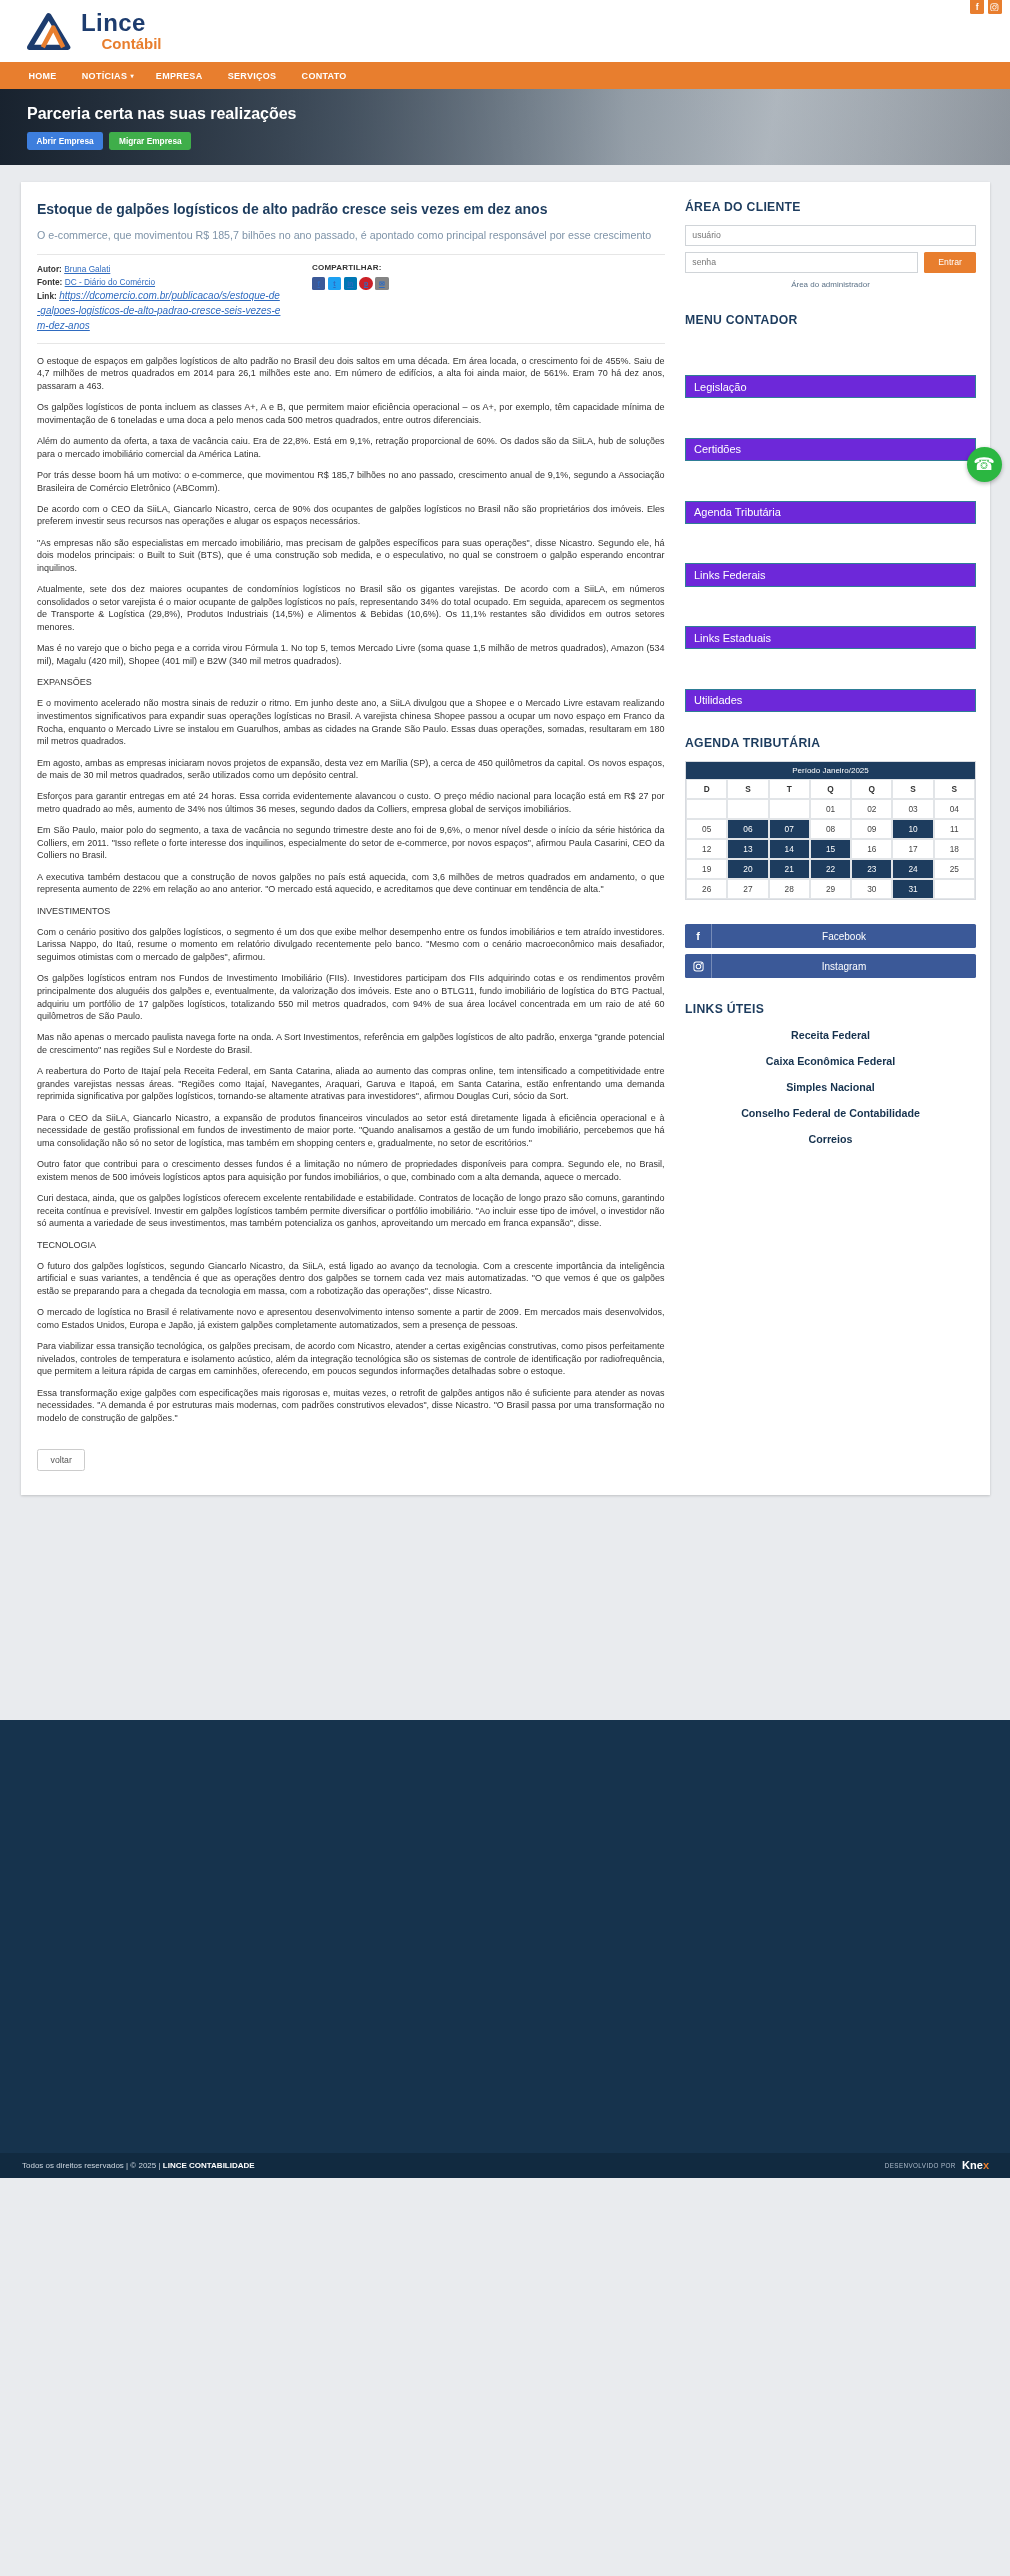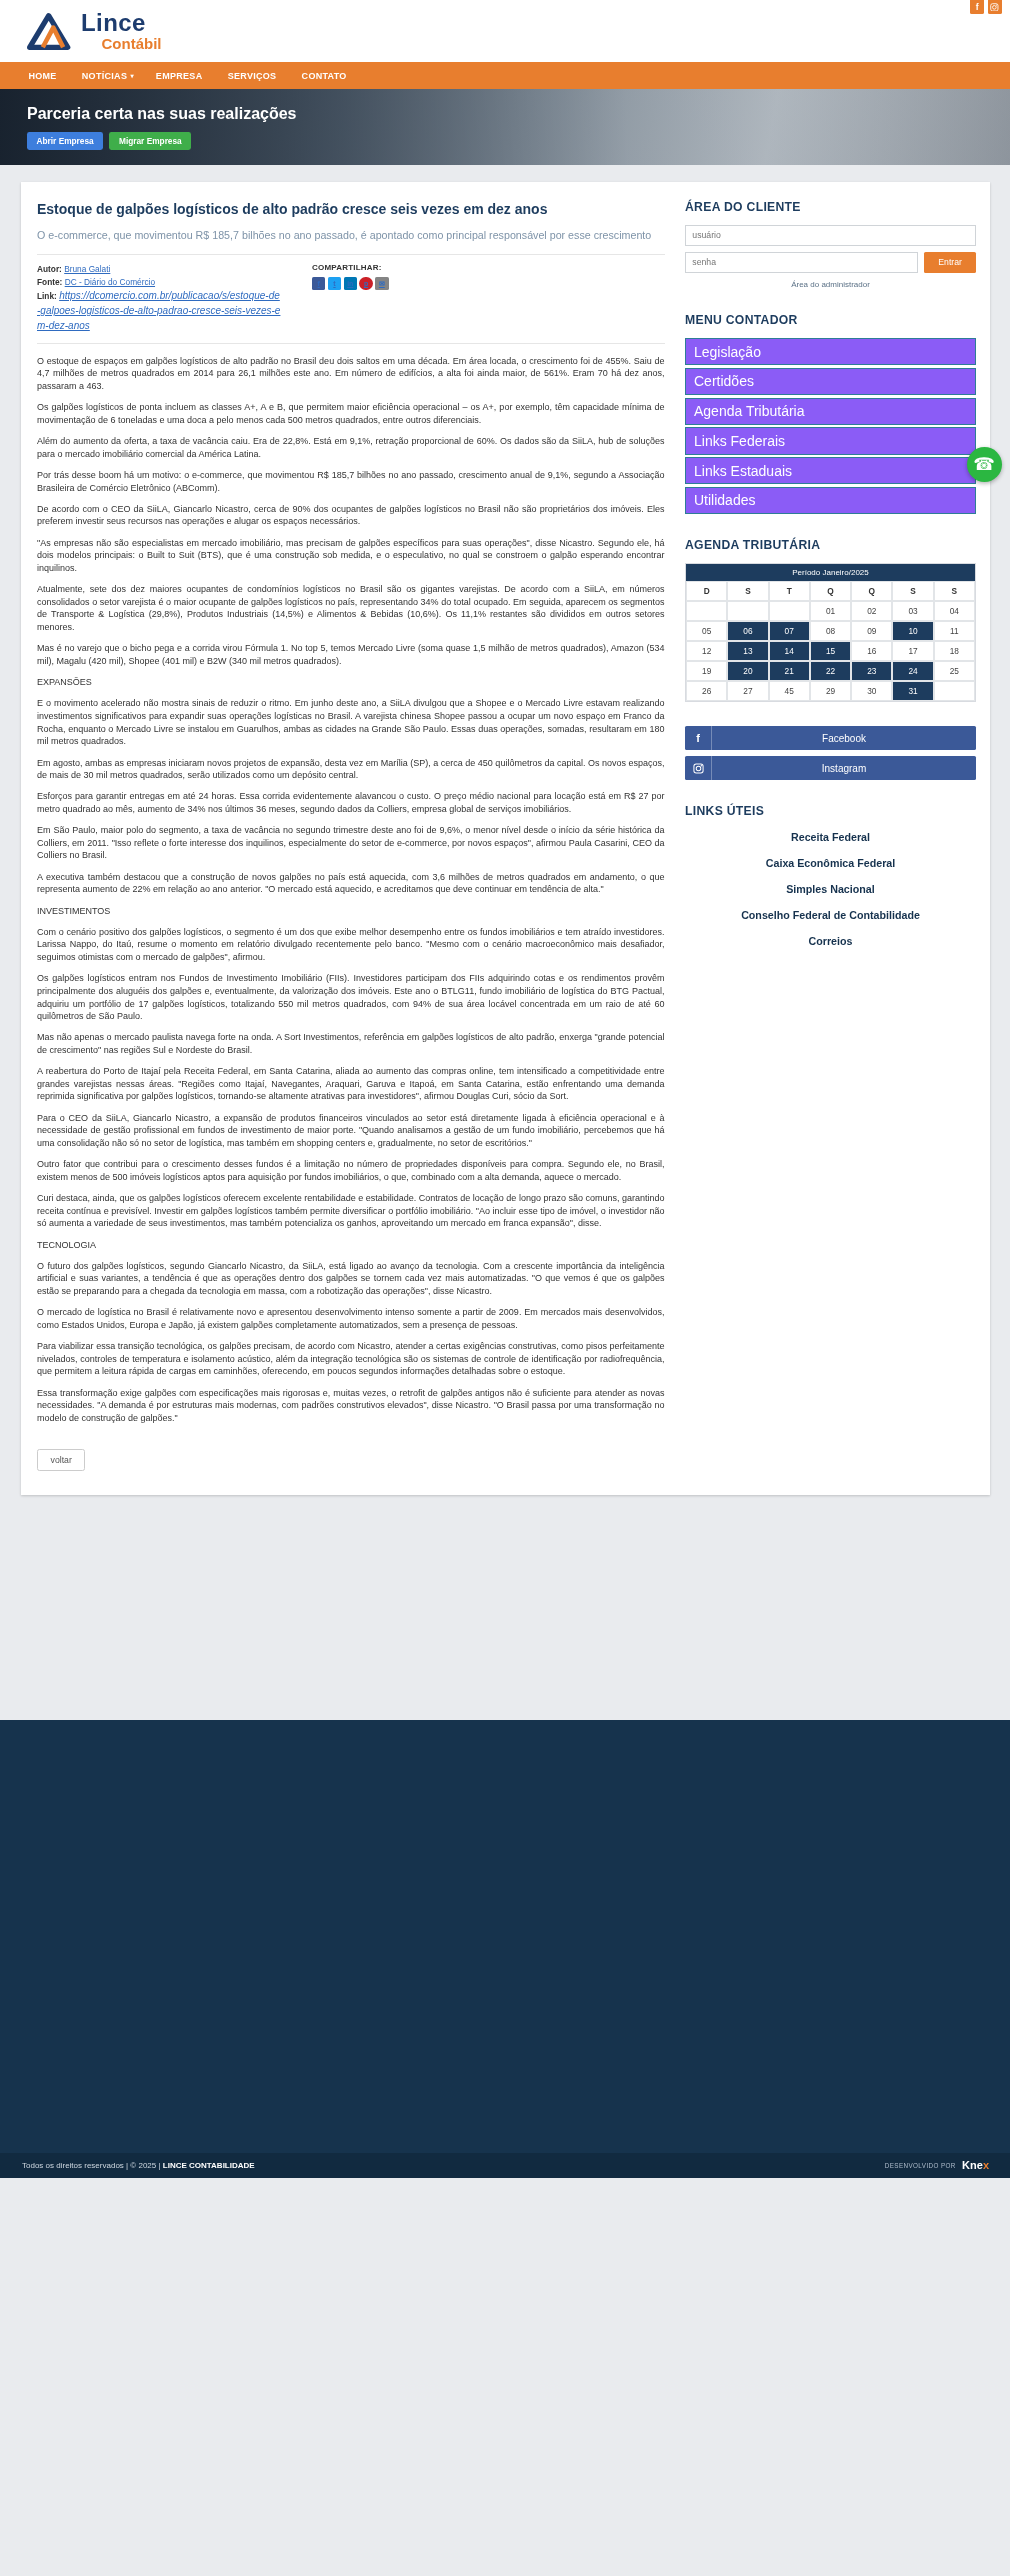--- a/index.html
+++ b/index.html
@@ -60,21 +60,21 @@
   
   .sb-title{color:#1d3c5e;font-size:12.2px;font-weight:bold;letter-spacing:0.3px;margin:4.7px 0 11px;}
   .sb-section{margin-bottom:24px;}
   .sb-input{width:100%;border:0.8px solid #d0d4d8;height:21px;padding:0 6.3px;font-size:8.7px;margin-bottom:6.3px;
             font-family:"Liberation Sans",sans-serif;color:#444;}
   .login-row{display:flex;gap:6.3px;}
   .login-row .sb-input{flex:1;margin-bottom:0;}
   .btn-entrar{background:#e87e2e;color:#fff;border:none;font-size:8.7px;padding:0 14px;height:21px;border-radius:1.6px;cursor:pointer;}
   .admin-link{display:block;text-align:center;font-size:8px;color:#5b7186;margin-top:7px;text-decoration:none;}
   .menu-list{display:flex;flex-direction:column;gap:2.4px;}
-  .menu-item{background:#8b5cf6;border:0.8px solid #2e7d96;color:#fff;font-size:14px;padding:4.7px 8px;cursor:pointer;}
+  .menu-item{background:#6d28d9;border:0.8px solid #2e7d96;color:#fff;font-size:11px;padding:4.7px 8px;cursor:pointer;margin-top:37px;}
 
   .cal{border:0.8px solid #d8dbe0;}
   .cal-period{background:#1d3c5e;color:#fff;text-align:center;padding:4px 0;font-size:8px;}
   .cal-grid{display:grid;grid-template-columns:repeat(7,1fr);}
   .cal-head{font-weight:bold;color:#333;text-align:center;padding:4px 0;border:0.8px solid #e2e5e8;font-size:8.3px;background:#fff;}
   .cal-cell{text-align:center;padding:4px 0;border:0.8px solid #e2e5e8;color:#444;font-size:8.3px;background:#fff;cursor:pointer;}
   .cal-cell.on{background:#1d3c5e;color:#fff;}
 
   .social-btn{display:flex;align-items:center;color:#fff;height:24px;margin-bottom:6.3px;border-radius:1.6px;
               text-decoration:none;cursor:pointer;}
@@ -256,21 +256,21 @@
               <div class="cal-cell">18</div>
               <div class="cal-cell">19</div>
               <div class="cal-cell on">20</div>
               <div class="cal-cell on">21</div>
               <div class="cal-cell on">22</div>
               <div class="cal-cell on">23</div>
               <div class="cal-cell on">24</div>
               <div class="cal-cell">25</div>
               <div class="cal-cell">26</div>
               <div class="cal-cell">27</div>
-              <div class="cal-cell">45</div>
+              <div class="cal-cell">28</div>
               <div class="cal-cell">29</div>
               <div class="cal-cell">30</div>
               <div class="cal-cell on">31</div>
               <div class="cal-cell empty"></div>
           </div>
         </div>
       </div>
 
       <div class="sb-section">
         <a class="social-btn" style="background:#3b5998;" title="Facebook">

